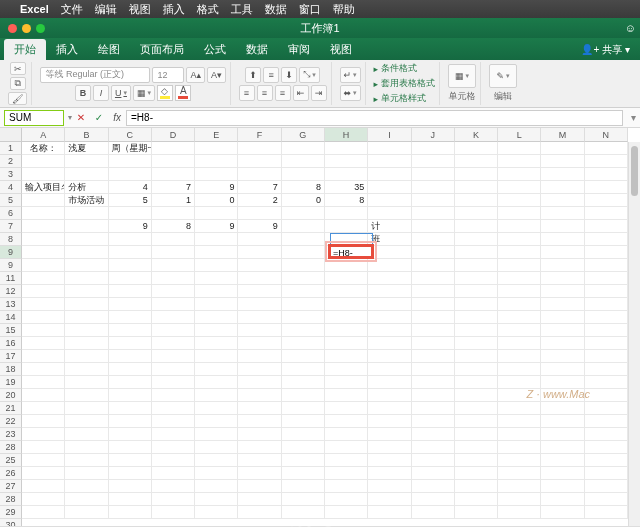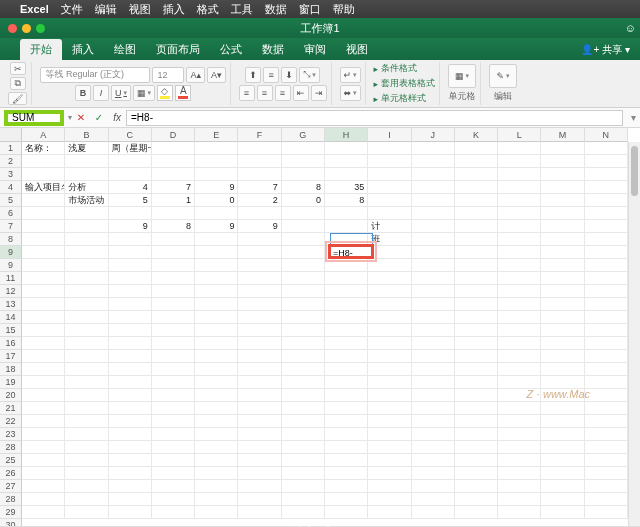--- a/index.html
+++ b/index.html
@@ -12,41 +12,41 @@
 .titlebar { height: 20px; background: linear-gradient(#1b7a4a,#156941); display: flex; align-items: center; position: relative; color: #fff; font-size: 11px; }
 .traffic { display: flex; gap: 5px; padding-left: 8px; }
 .tl { width: 9px; height: 9px; border-radius: 50%; }
 .tl.r{background:#ff5f56}.tl.y{background:#ffbd2e}.tl.g{background:#27c93f}
 .titlebar .center { position: absolute; left: 50%; transform: translateX(-50%); }
 .titlebar .right { margin-left: auto; display: flex; align-items: center; padding-right: 4px; gap: 4px; }
 .searchbox { background: #2a8a5a; border: 1px solid #3a9a6a; border-radius: 3px; padding: 1px 6px; font-size: 10px; color: #cde; width: 100px; }
 
 .tabs { height: 22px; background: linear-gradient(#1b7a4a,#156941); display: flex; align-items: flex-end; padding-left: 4px; color: #fff; font-size: 11px; }
 .tab { padding: 3px 10px; cursor: pointer; }
-.tab.active { background: #f0f0f0; color: #1b7a4a; border-radius: 3px 3px 0 0; margin-left: 16px; }
+.tab.active { background: #f0f0f0; color: #1b7a4a; border-radius: 3px 3px 0 0; }
 .tabs .share { margin-left: auto; padding: 3px 10px; color: #fff; font-size: 10px; }
 
 .ribbon { height: 48px; background: #f0f0f0; border-bottom: 1px solid #d0d0d0; display: flex; align-items: stretch; padding: 2px 4px; gap: 4px; font-size: 10px; color: #555; }
 .rgroup { display: flex; flex-direction: column; justify-content: center; align-items: center; padding: 0 4px; border-right: 1px solid #ddd; gap: 2px; }
 .rgroup:last-child { border-right: none; }
 .clipboard-big { width: 28px; height: 28px; background: #fff; border: 1px solid #ccc; border-radius: 3px; display: flex; align-items: center; justify-content: center; }
 .clipboard-big svg { width: 18px; height: 18px; }
 .rgroup-label { font-size: 9px; color: #666; }
 .rrow { display: flex; gap: 2px; align-items: center; }
 .rbtn { min-width: 16px; height: 16px; background: #fafafa; border: 1px solid #d0d0d0; border-radius: 2px; display: flex; align-items: center; justify-content: center; font-size: 9px; color: #555; cursor: pointer; padding: 0 3px; }
 .rbtn.dd::after { content: "▾"; font-size: 7px; margin-left: 2px; color: #888; }
 .fontsel { width: 110px; height: 16px; background: #fff; border: 1px solid #ccc; border-radius: 2px; font-size: 9px; padding: 0 4px; display: flex; align-items: center; color: #888; }
 .sizesel { width: 32px; height: 16px; background: #fff; border: 1px solid #ccc; border-radius: 2px; font-size: 9px; padding: 0 4px; display: flex; align-items: center; color: #888; }
 .colorbox { width: 16px; height: 16px; border: 1px solid #ccc; position: relative; background: #fff; }
 .colorbox .bar { position: absolute; bottom: 1px; left: 2px; right: 2px; height: 3px; }
 .link-item { display: flex; align-items: center; gap: 3px; color: #2a7a4a; font-size: 9px; cursor: pointer; }
 .link-item::before { content: "▸"; color: #2a7a4a; }
 
 .formulabar { height: 20px; background: #fafafa; border-bottom: 1px solid #d8d8d8; display: flex; align-items: center; font-size: 10px; }
-.namebox { width: 60px; height: 16px; margin: 13px 4px; background: #fff; border: 4px solid #84cc16; padding: 0 4px; display: flex; align-items: center; }
+.namebox { width: 60px; height: 16px; margin: 13px 4px; background: #fff; border: 1px solid #84cc16; padding: 0 4px; display: flex; align-items: center; }
 .fbtn { width: 18px; height: 16px; display: flex; align-items: center; justify-content: center; color: #666; cursor: pointer; }
 .fbtn.red { color: #c33; }
 .fbtn.green { color: #2a8a4a; }
 .fx { font-style: italic; color: #555; }
 .finput { flex: 1; height: 16px; background: #fff; border: 1px solid #ccc; margin-right: 4px; padding: 0 4px; display: flex; align-items: center; }
 
 .grid-wrap { position: relative; height: 398px; overflow: hidden; background: #fff; }
 .colhdrs { display: flex; position: absolute; top: 0; left: 22px; right: 12px; height: 14px; background: #f5f5f5; z-index: 2; }
 .colh { border-right: 1px solid #ddd; border-bottom: 1px solid #ccc; text-align: center; font-size: 9px; color: #555; line-height: 14px; background: #f5f5f5; }
 .colh.active { background: #d8e8dc; }
@@ -227,21 +227,21 @@
       <div class="rowh">28</div>
       <div class="rowh">25</div>
       <div class="rowh">26</div>
       <div class="rowh">27</div>
       <div class="rowh">28</div>
       <div class="rowh">29</div>
       <div class="rowh">30</div>
     </div>
   <div class="cells" id="cells">
       <div class="row">
-        <div class="cell txt" style="width: 44px;">名称：</div>
+        <div class="cell txt" style="width: 44px; text-align: center;">名称：</div>
         <div class="cell txt" style="width: 44px;">浅夏</div>
         <div class="cell txt" style="width: 44px;">周（星期一）</div>
         <div class="cell" style="width: 44px;"></div>
         <div class="cell" style="width: 44px;"></div>
         <div class="cell" style="width: 44px;"></div>
         <div class="cell" style="width: 44px;"></div>
         <div class="cell" style="width: 44px;"></div>
         <div class="cell" style="width: 44px;"></div>
         <div class="cell" style="width: 44px;"></div>
         <div class="cell" style="width: 44px;"></div>

